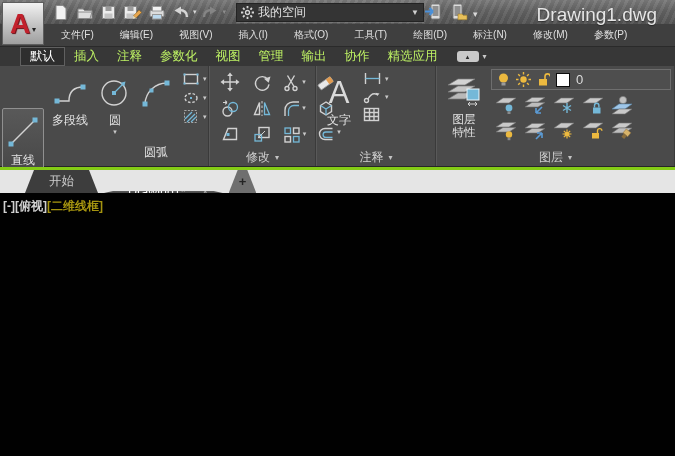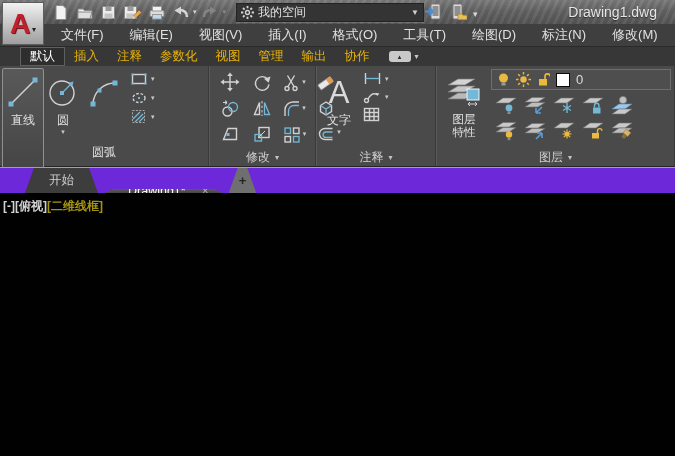--- a/index.html
+++ b/index.html
@@ -19,68 +19,68 @@
   .logo .dd{color:#222;font-size:8px;margin:12px 0 0 2px;}
   .qat{position:absolute;left:50px;top:0;height:24px;display:flex;align-items:center;gap:3px;z-index:3;}
   .qbtn{width:21px;height:21px;display:flex;align-items:center;justify-content:center;cursor:pointer;}
   .qdd{color:#d8d8d8;font-size:7px;margin-left:-1px;cursor:pointer;}
   .qdd.dis{color:#8e8e8e;}
   .wscombo{position:absolute;left:236px;top:3px;width:178px;height:17px;z-index:3;
     background:#343434;border:1px solid #232323;box-shadow:0 1px 0 rgba(255,255,255,.15);
     display:flex;align-items:center;gap:4px;padding:0 4px;color:#e2e2e2;font-size:12px;cursor:pointer;}
   .wscombo .arrow{margin-left:auto;font-size:8px;color:#d0d0d0;}
   .tb-icons{position:absolute;left:424px;top:2px;display:flex;align-items:center;gap:6px;z-index:3;}
-  .doc-title{position:absolute;right:18px;top:4px;z-index:3;color:#e6e6e6;font-size:14px;
+  .doc-title{position:absolute;right:18px;top:4px;z-index:3;color:#e6e6e6;font-size:19px;
     text-shadow:0 1px 1px rgba(0,0,0,.45);}
   
   .menubar{position:absolute;left:0;top:24px;width:675px;height:23px;background:#3f3f3f;
     border-bottom:1px solid #2a2a2a;display:flex;align-items:center;padding-left:48px;box-sizing:border-box;}
-  .menu-item{padding:0 13px;font-size:13px;color:#e0e0e0;cursor:pointer;white-space:nowrap;}
+  .menu-item{padding:0 13px;font-size:10px;color:#e0e0e0;cursor:pointer;white-space:nowrap;}
   
   .tabrow{position:absolute;left:0;top:47px;width:675px;height:19px;background:#373737;
     display:flex;align-items:center;padding-left:20px;box-sizing:border-box;}
-  .rtab{padding:1px 9px;font-size:12.5px;color:#eab308;cursor:pointer;white-space:nowrap;}
+  .rtab{padding:1px 9px;font-size:12.5px;color:#bef264;cursor:pointer;white-space:nowrap;}
   .rtab.active{background:#2e2e2e;border:1px solid #606060;color:#fff;padding:0 9px;}
   .collapse-pill{margin-left:10px;width:22px;height:11px;border-radius:3px;background:#c9c9c9;
     display:flex;align-items:center;justify-content:center;cursor:pointer;}
   .collapse-pill span{color:#2b2b2b;font-size:7px;line-height:1;}
   .pill-dd{color:#c9c9c9;font-size:8px;margin-left:4px;cursor:pointer;}
   
   .ribbon{position:absolute;left:0;top:66px;width:675px;height:101px;background:#4a4a4a;
     border-bottom:1px solid #262626;display:flex;box-sizing:border-box;}
   .panel{display:flex;flex-direction:column;box-sizing:border-box;border-right:1px solid #3a3a3a;}
   .panel + .panel{border-left:1px solid #595959;}
   .panel-body{flex:1;display:flex;padding:2px 1px 0 2px;}
   .panel-label{height:17px;display:flex;align-items:center;justify-content:center;gap:5px;
     color:#cfcfcf;font-size:12px;cursor:pointer;}
   .panel-label .dd{font-size:8px;color:#c4c4c4;}
   .bigbtn{display:flex;flex-direction:column;align-items:center;padding-top:2px;cursor:pointer;
     border:1px solid transparent;border-radius:2px;}
   .bigbtn .ic{height:42px;display:flex;align-items:center;justify-content:center;}
   .bigbtn .lb{font-size:12px;color:#e4e4e4;line-height:14px;white-space:nowrap;}
   .bigbtn .dd{font-size:7px;color:#c9c9c9;line-height:9px;}
-  .bigbtn.selected{border:1px solid #909090;background:linear-gradient(180deg,#595959,#3f3f3f);}
+  .bigbtn.selected{border:1px solid #909090;background:linear-gradient(180deg,#595959,#3f3f3f);margin-top:40px;}
   .smallcol{display:flex;flex-direction:column;justify-content:flex-start;gap:3px;padding:3px 0 0 4px;}
   .smallrow{display:flex;align-items:center;gap:3px;cursor:pointer;}
   .smallrow .dd{font-size:7px;color:#c9c9c9;}
   .mgrid{display:grid;grid-template-columns:repeat(4,32px);grid-auto-rows:26px;padding:1px 0 0 2px;}
   .mcell{display:flex;align-items:center;justify-content:center;gap:2px;cursor:pointer;}
   .mcell .dd{font-size:7px;color:#c9c9c9;}
   .a-glyph{font-size:31px;color:#dadada;line-height:1;}
   
   .layercol{display:flex;flex-direction:column;flex:1;padding:1px 2px 0 2px;}
   .layer-combo{height:19px;background:#4e4e4e;border:1px solid #6e6e6e;display:flex;
     align-items:center;gap:6px;padding:0 5px;cursor:pointer;}
   .layer-combo .lname{color:#dcdcdc;font-size:13px;}
   .swatch{width:12px;height:12px;background:#fff;border:1px solid #0c0c0c;}
   .lgrid{display:grid;grid-template-columns:repeat(5,29px);grid-auto-rows:25px;padding-top:3px;}
   .lcell{display:flex;align-items:center;justify-content:center;cursor:pointer;}
   
-  .filetabs{position:absolute;left:0;top:167px;width:675px;height:26px;background:#6d28d9;
-    border-top:1px solid #84cc16;display:flex;align-items:stretch;padding-left:25px;box-sizing:border-box;}
+  .filetabs{position:absolute;left:0;top:167px;width:675px;height:26px;background:#e5e5e5;
+    border-top:3px solid #84cc16;display:flex;align-items:stretch;padding-left:25px;box-sizing:border-box;}
   .ftab{clip-path:polygon(9px 0,calc(100% - 9px) 0,100% 100%,0 100%);
     display:flex;align-items:center;padding:0 24px;font-size:12.5px;cursor:pointer;}
   .ftab.start{background:#3d3d3d;color:#cfcfcf;}
   .ftab.active{background:linear-gradient(180deg,#5c5c5c,#474747);color:#fff;margin-left:6px;padding-right:14px;margin-top:21px;}
   .ftab .close{margin-left:16px;color:#b2b2b2;font-size:12px;cursor:pointer;}
   .ftab.plus{background:#6f6f6f;color:#242424;margin-left:6px;padding:0 10px;font-size:13px;font-weight:bold;}
   
   .canvas{position:absolute;left:0;top:193px;width:675px;height:263px;background:#010101;}
   .vp-controls{position:absolute;left:3px;top:5px;font-size:12px;font-weight:bold;letter-spacing:0;}
   .vp-controls span{cursor:pointer;}
@@ -197,39 +197,50 @@
 
   <div class="tabrow">
     <span class="rtab active">默认</span>
     <span class="rtab">插入</span>
     <span class="rtab">注释</span>
     <span class="rtab">参数化</span>
     <span class="rtab">视图</span>
     <span class="rtab">管理</span>
     <span class="rtab">输出</span>
     <span class="rtab">协作</span>
+    <span class="rtab">精选应用</span>
     <span class="collapse-pill">
         <span>▴</span>
       </span>
     <span class="pill-dd">▾</span>
   </div>
 
   <div class="ribbon">
 
     <div class="panel" style="width:209px;">
       <div class="panel-body">
         <div class="bigbtn selected" style="width:40px;">
           <span class="ic">
               <svg width="36" height="36" viewBox="0 0 36 36">
                 <line x1="6" y1="30" x2="30" y2="6" class="s"></line>
                 <rect x="3.5" y="27.5" width="5" height="5" fill="#74b8d8"></rect>
                 <rect x="27.5" y="3.5" width="5" height="5" fill="#74b8d8"></rect>
               </svg>
             </span>
           <span class="lb">直线</span>
+        </div>
+        <div class="bigbtn" style="width:50px;">
+          <span class="ic">
+              <svg width="38" height="36" viewBox="0 0 38 36">
+                <path d="M6 27h12c0-9 5-14 14-14" class="s"></path>
+                <rect x="3.5" y="24.5" width="5" height="5" fill="#74b8d8"></rect>
+                <rect x="29.5" y="10.5" width="5" height="5" fill="#74b8d8"></rect>
+              </svg>
+            </span>
+          <span class="lb">多段线</span>
         </div>
         <div class="bigbtn" style="width:36px;">
           <span class="ic">
               <svg width="36" height="36" viewBox="0 0 36 36">
                 <circle cx="17" cy="19" r="12" class="s"></circle>
                 <rect x="15" y="17" width="4" height="4" fill="#74b8d8"></rect>
                 <line x1="18.5" y1="17.5" x2="26" y2="10" class="c"></line>
                 <path d="M28.5 7.5l-5 1.2 3.8 3.8z" fill="#74b8d8"></path>
               </svg>
             </span>

